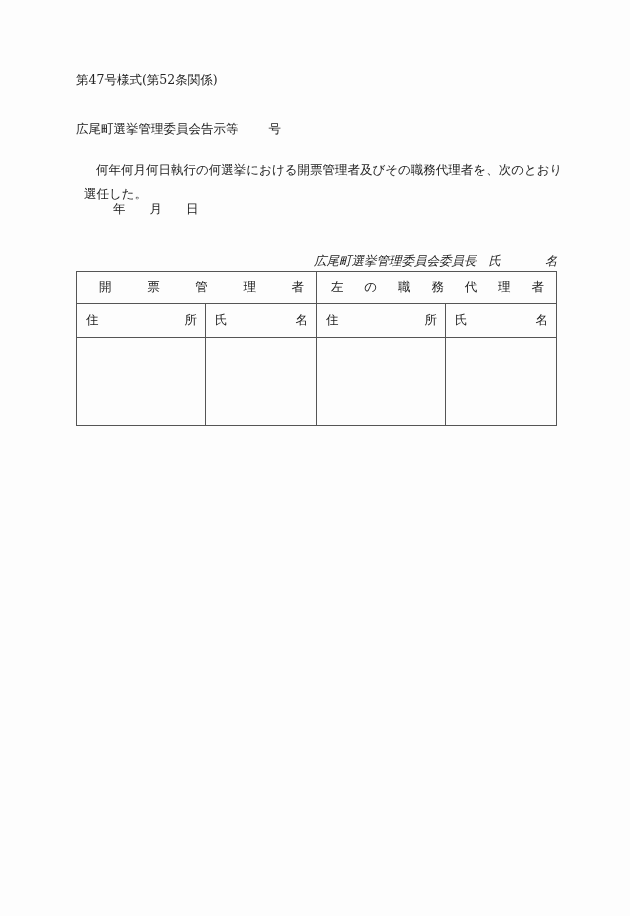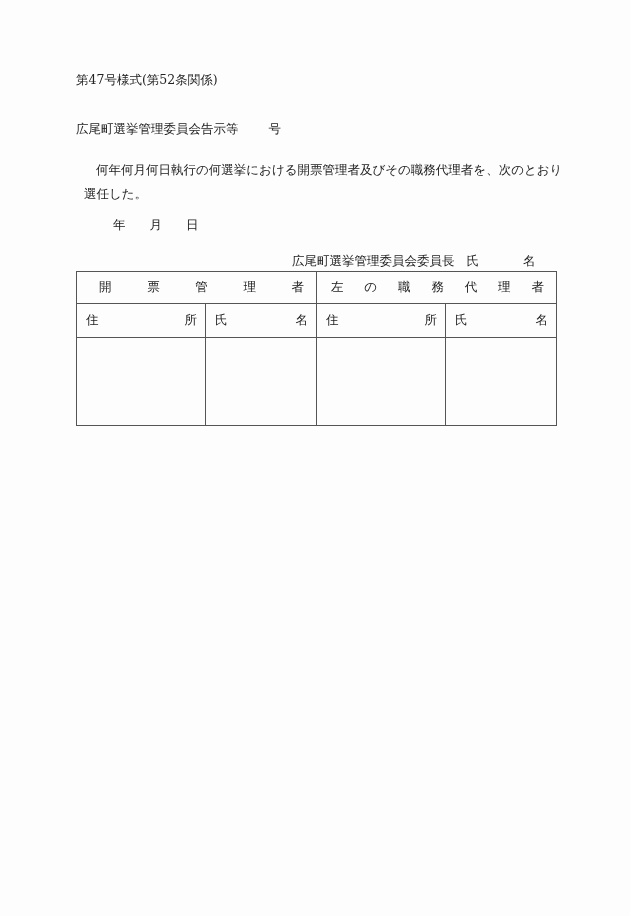--- a/index.html
+++ b/index.html
@@ -17,25 +17,25 @@
       font-size: 12.5px;
     }
     .abs { position: absolute; white-space: nowrap; }
     #form-number { left: 76px; top: 72px; letter-spacing: 0px; }
     #notice-number-line { left: 76px; top: 121px; }
     #notice-number-line .gap { display: inline-block; width: 30px; }
     #body-text {
       left: 84px; top: 158px; width: 480px; white-space: normal;
       line-height: 24px; text-indent: 12px;
     }
-    #date-line { left: 113px; top: 217px; }
+    #date-line { left: 113px; top: 201px; }
     #date-line span { display: inline-block; }
     #date-line .g1 { width: 24px; }
     #date-line .g2 { width: 24px; }
-    #chair-line { left: 292px; top: 253px; }
+    #chair-line { left: 314px; top: 253px; font-style: italic; }
     #chair-line .g1 { display: inline-block; width: 12px; }
     #chair-line .g2 { display: inline-block; width: 44px; }
 
     #appointee-table {
       position: absolute;
       left: 76px;
       top: 271px;
       border-collapse: collapse;
       table-layout: fixed;
     }

